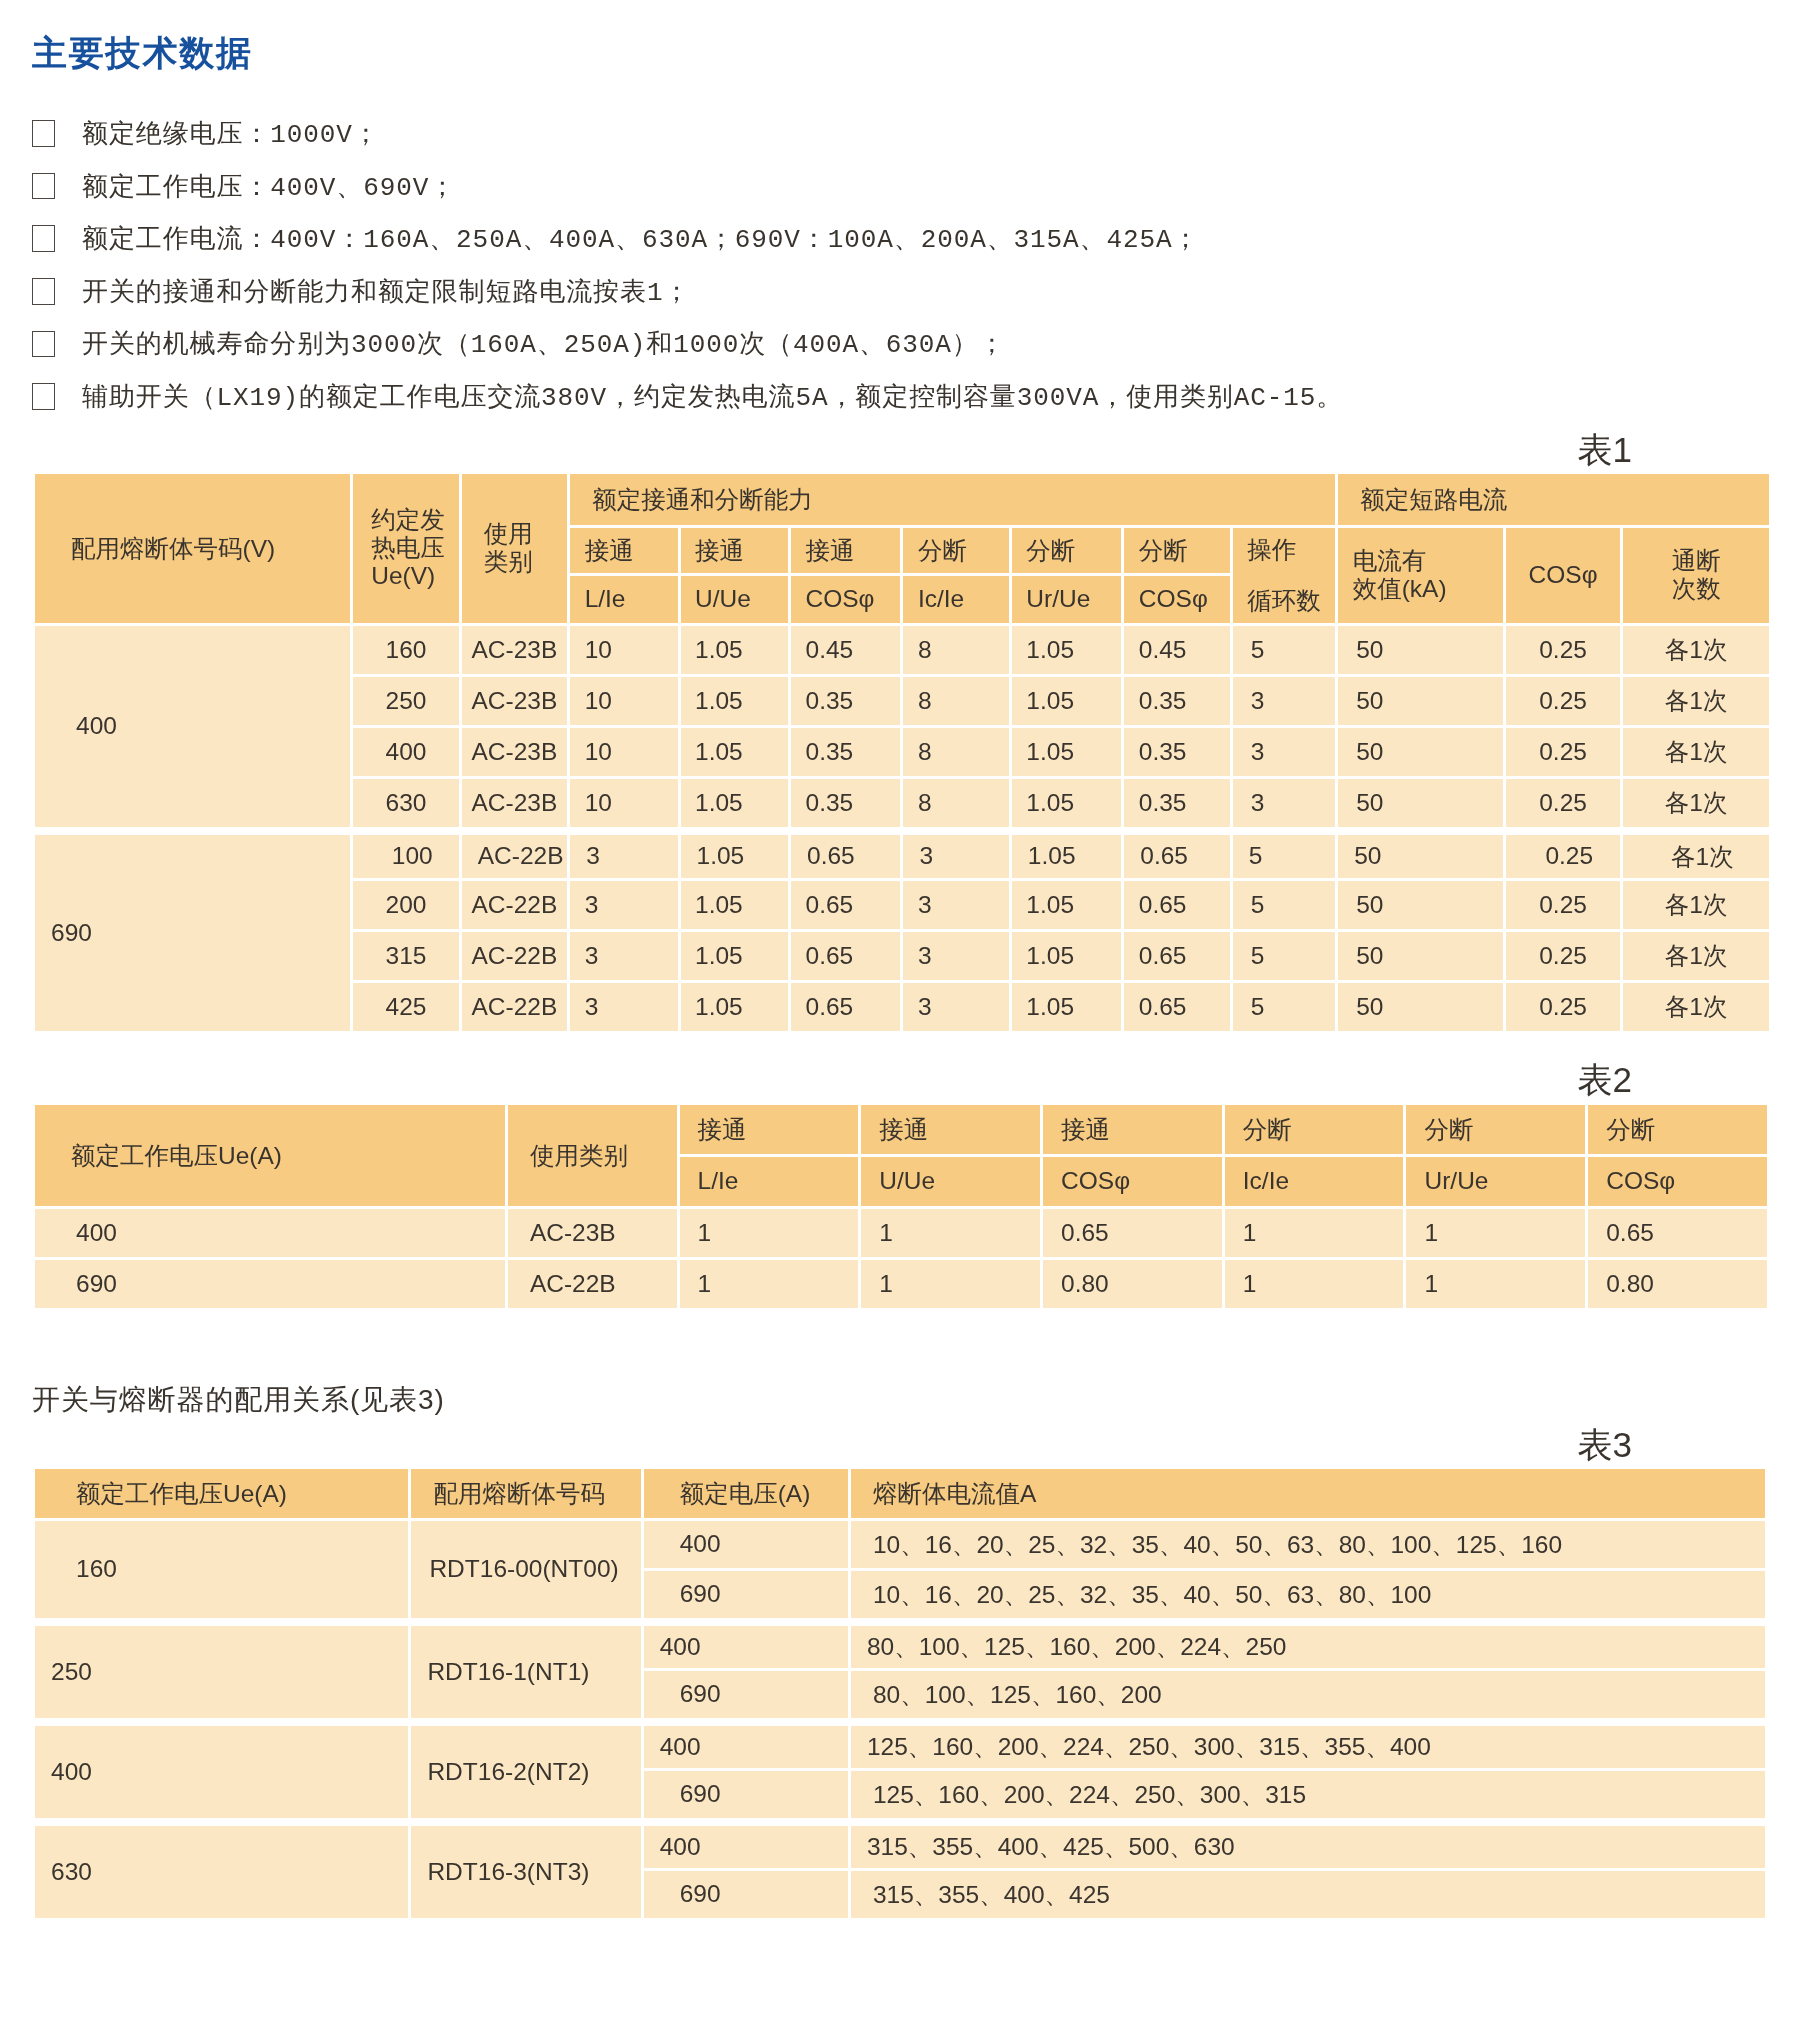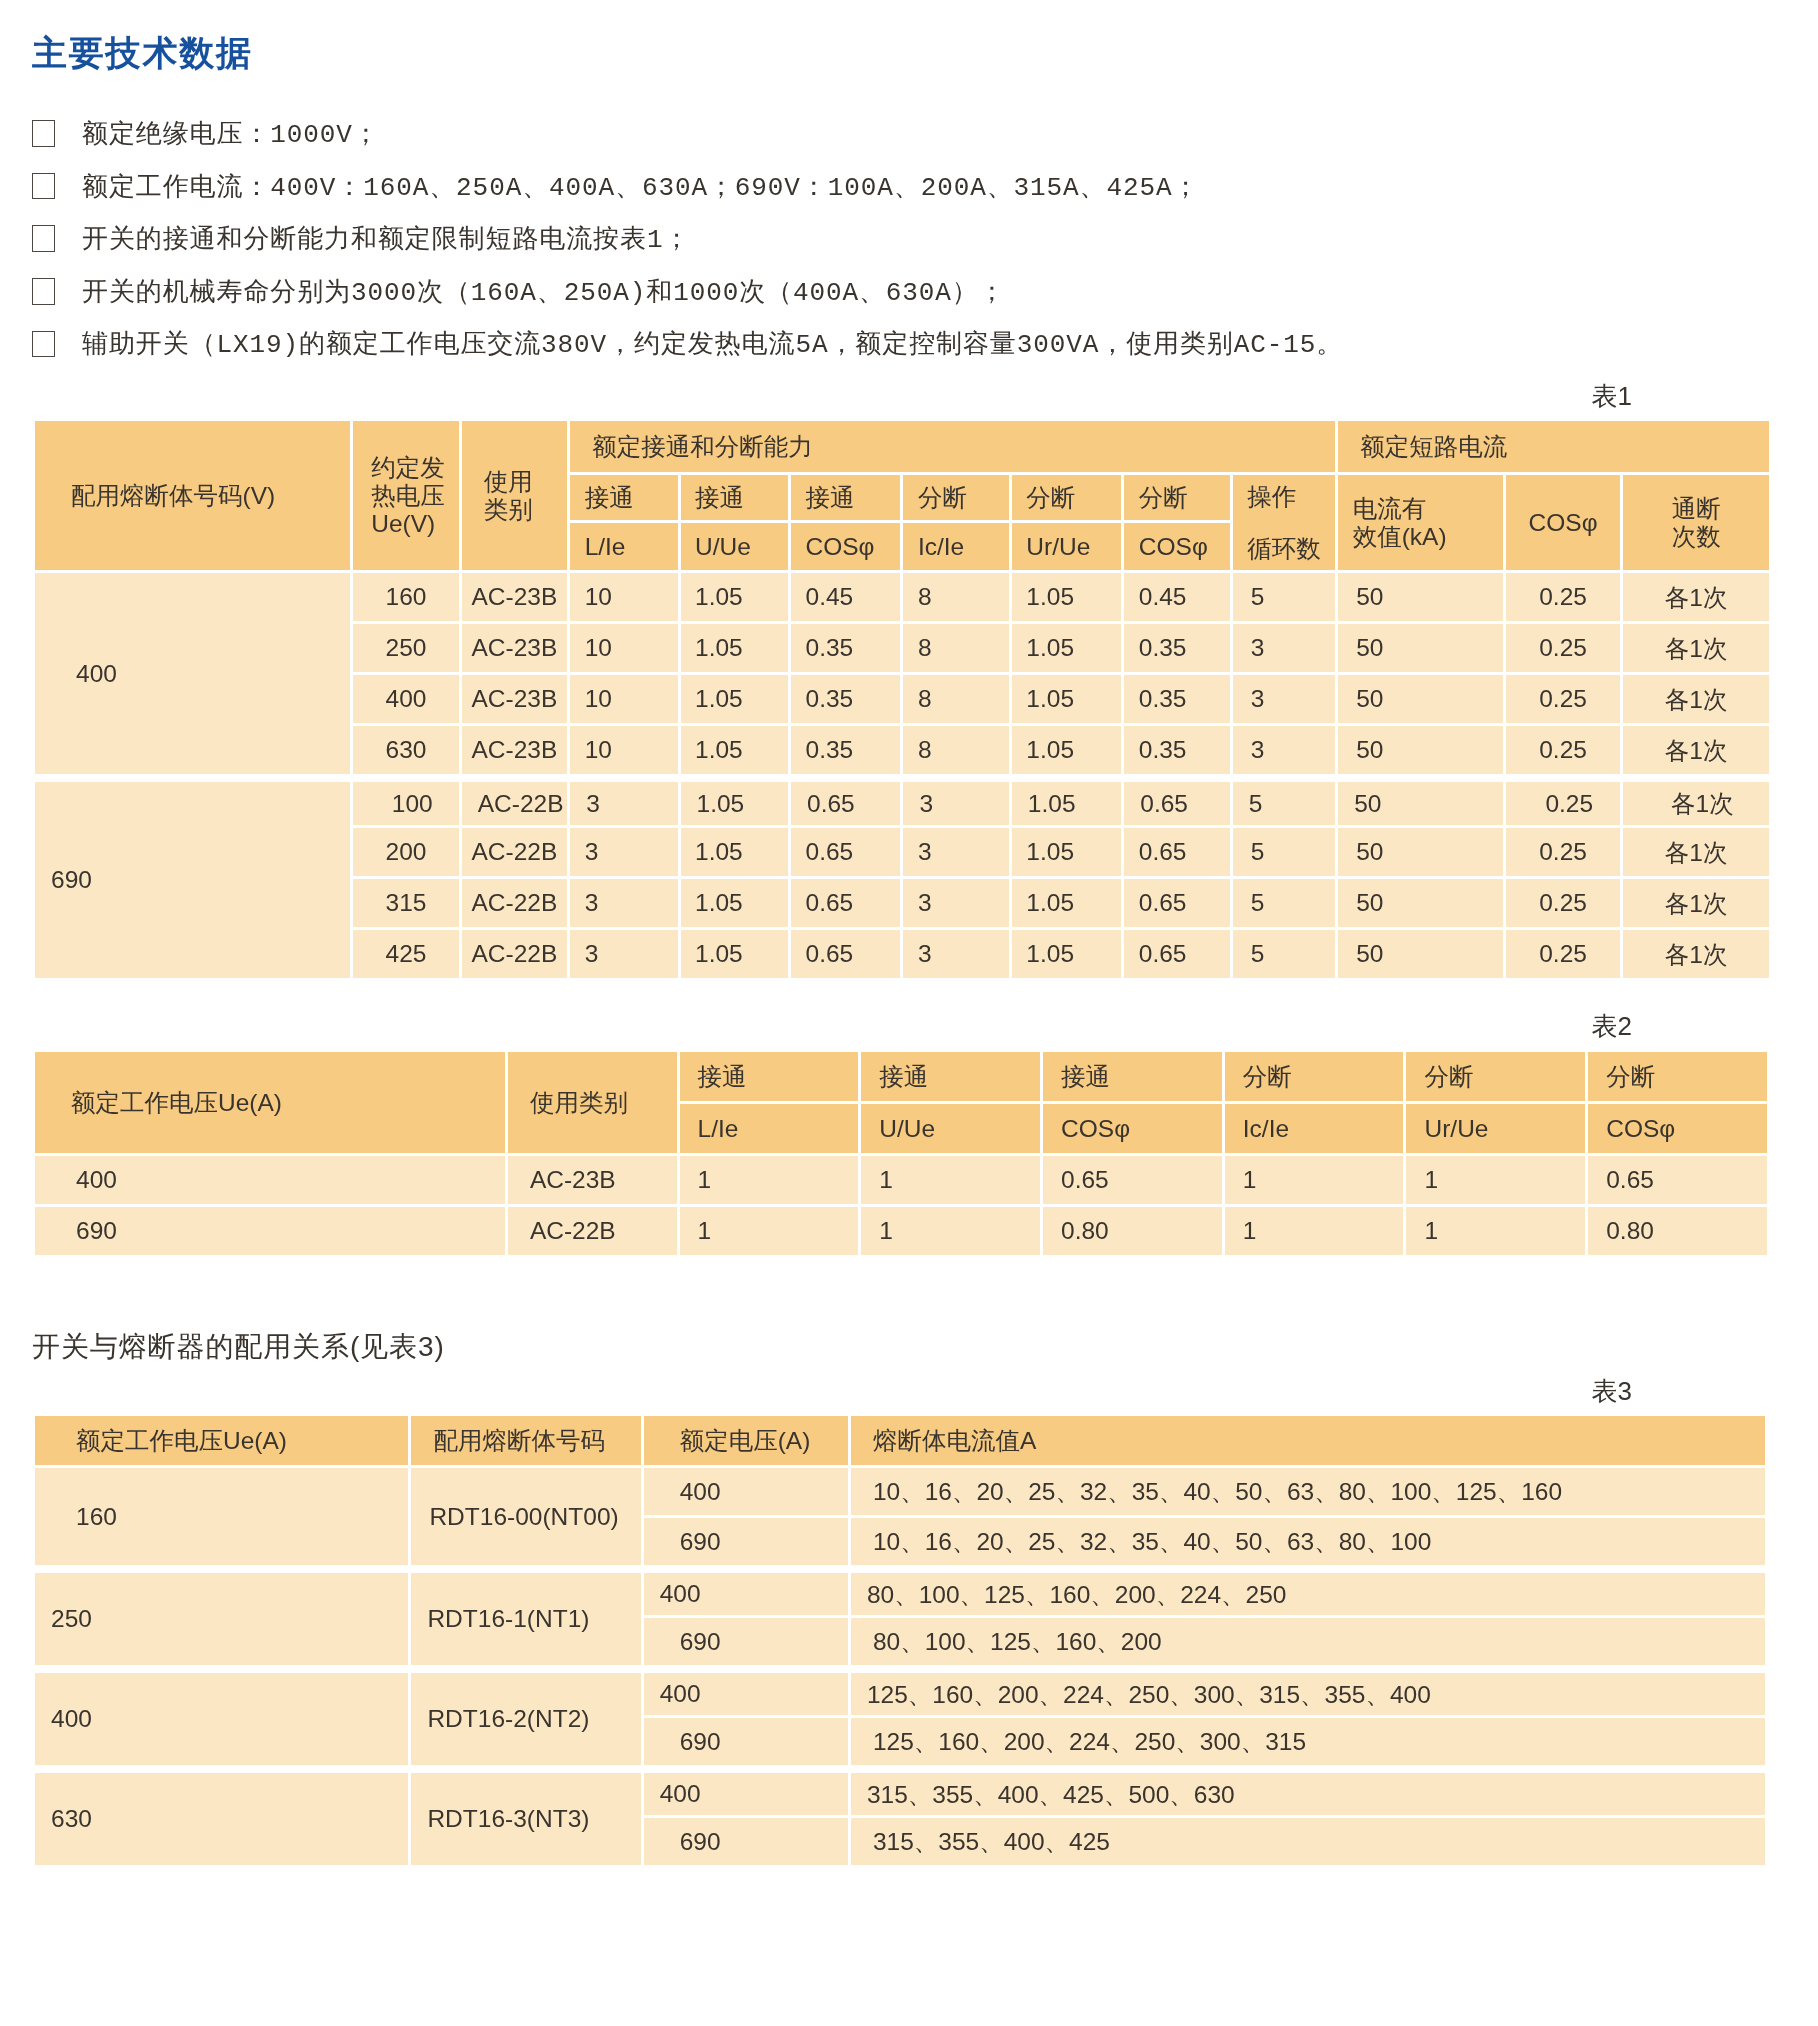--- a/index.html
+++ b/index.html
@@ -9,21 +9,21 @@
     color:#3a342e;
   }
   .page{box-sizing:border-box;width:1678px;padding:31px 46px 0 32px;}
   .title{
     margin:0;color:#17519E;font-size:35px;font-weight:bold;
     letter-spacing:1.8px;height:44px;line-height:44px;
   }
   .bullets{margin-top:44px;font-family:Liberation Mono, monospace;}
   .bullet{display:flex;align-items:center;height:29px;margin-bottom:23.6px;font-size:26px;letter-spacing:0.9px;}
   .bullet .sq{flex:0 0 auto;width:21px;height:24.5px;border:1.8px solid #4c4742;margin-right:27px;background:#fff;}
-  .tbl-label{text-align:right;font-size:26px;height:29px;line-height:29px;}
+  .tbl-label{text-align:right;font-size:35px;height:29px;line-height:29px;}
   .lbl1{margin-top:20px;margin-bottom:7.3px;}
   .lbl2{margin-top:31px;margin-bottom:8px;}
   .lbl3{margin-top:12.7px;margin-bottom:7.3px;}
   .sec-heading{margin:71px 0 0 0;font-size:28px;font-weight:normal;height:35px;line-height:35px;letter-spacing:0.9px;}
 
   table{border-collapse:separate;border-spacing:3.6px;table-layout:fixed;}
   #t1{width:1740px;}
   #t2{width:1738px;}
   #t3{width:1736px;}
   td{
@@ -55,20 +55,24 @@
 
   <h1 class="title">主要技术数据</h1>
 
   <div class="bullets">
     <div class="bullet">
         <span class="sq"></span>
         <span>额定绝缘电压：1000V；</span>
       </div>
     <div class="bullet">
         <span class="sq"></span>
+        <span>额定工作电压：400V、690V；</span>
+      </div>
+    <div class="bullet">
+        <span class="sq"></span>
         <span>额定工作电流：400V：160A、250A、400A、630A；690V：100A、200A、315A、425A；</span>
       </div>
     <div class="bullet">
         <span class="sq"></span>
         <span>开关的接通和分断能力和额定限制短路电流按表1；</span>
       </div>
     <div class="bullet">
         <span class="sq"></span>
         <span>开关的机械寿命分别为3000次（160A、250A)和1000次（400A、630A）；</span>
       </div>

